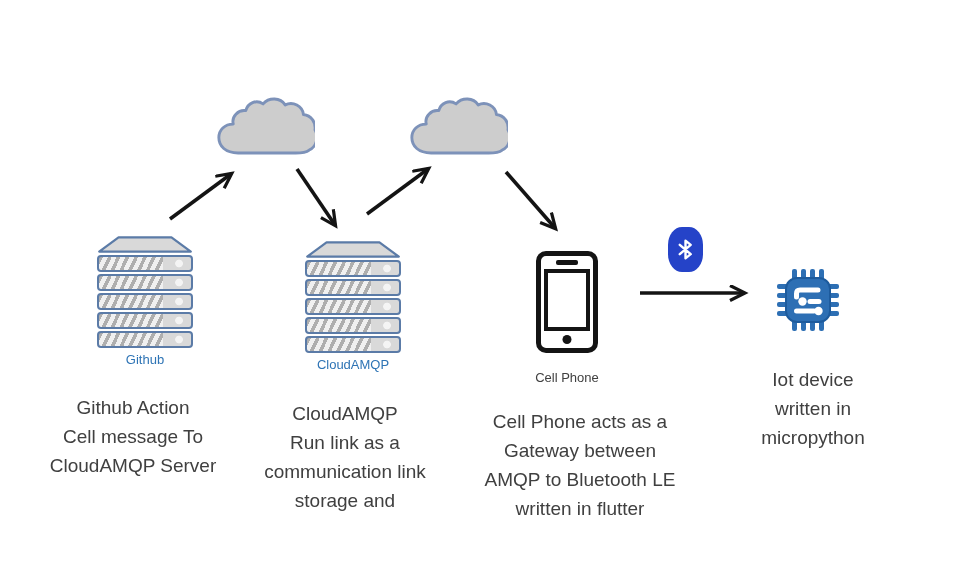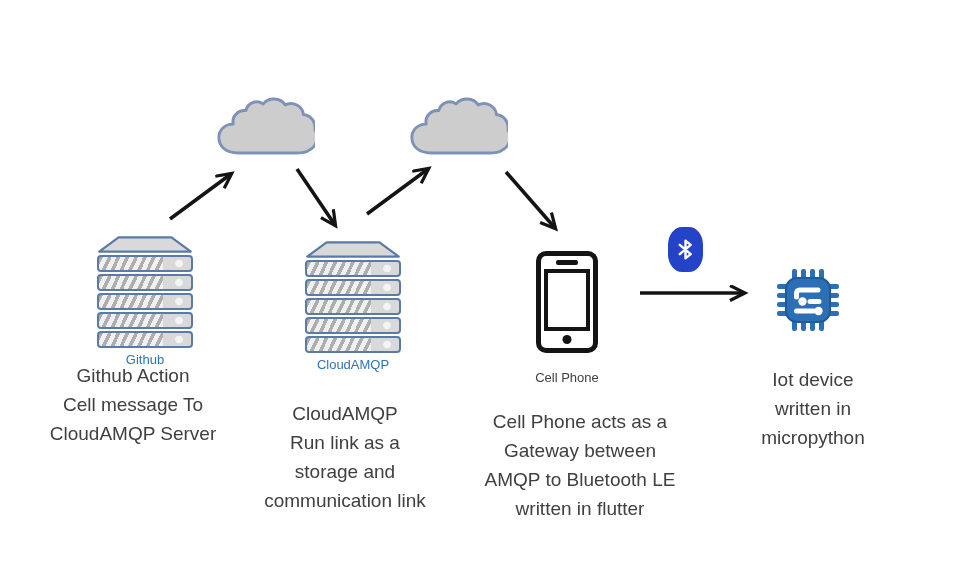--- a/index.html
+++ b/index.html
@@ -169,31 +169,31 @@
 
     <g transform="translate(18,18)">
       <path class="trace" d="M28,8 H10 Q6.5,8 6.5,11.5 V15"></path>
       <circle class="node-dot" cx="12.5" cy="19.5" r="4.2"></circle>
       <path class="trace" d="M20,19.5 H29"></path>
       <path class="trace" d="M6.5,29 H24"></path>
       <circle class="node-dot" cx="28.5" cy="29" r="4.2"></circle>
     </g>
   </svg>
 
-  <div class="caption" style="left:13px;top:361px;width:240px;">
+  <div class="caption" style="left:13px;top:393px;width:240px;">
     <div>Github Action</div>
     <div>Cell message To</div>
     <div>CloudAMQP Server</div>
   </div>
 
   <div class="caption" style="left:225px;top:399px;width:240px;">
     <div>CloudAMQP</div>
     <div>Run link as a</div>
+    <div>communication link</div>
     <div>storage and</div>
-    <div>communication link</div>
   </div>
 
   <div class="caption" style="left:450px;top:407px;width:260px;">
     <div>Cell Phone acts as a</div>
     <div>Gateway between</div>
     <div>AMQP to Bluetooth LE</div>
     <div>written in flutter</div>
   </div>
 
   <div class="caption" style="left:718px;top:365px;width:190px;">

